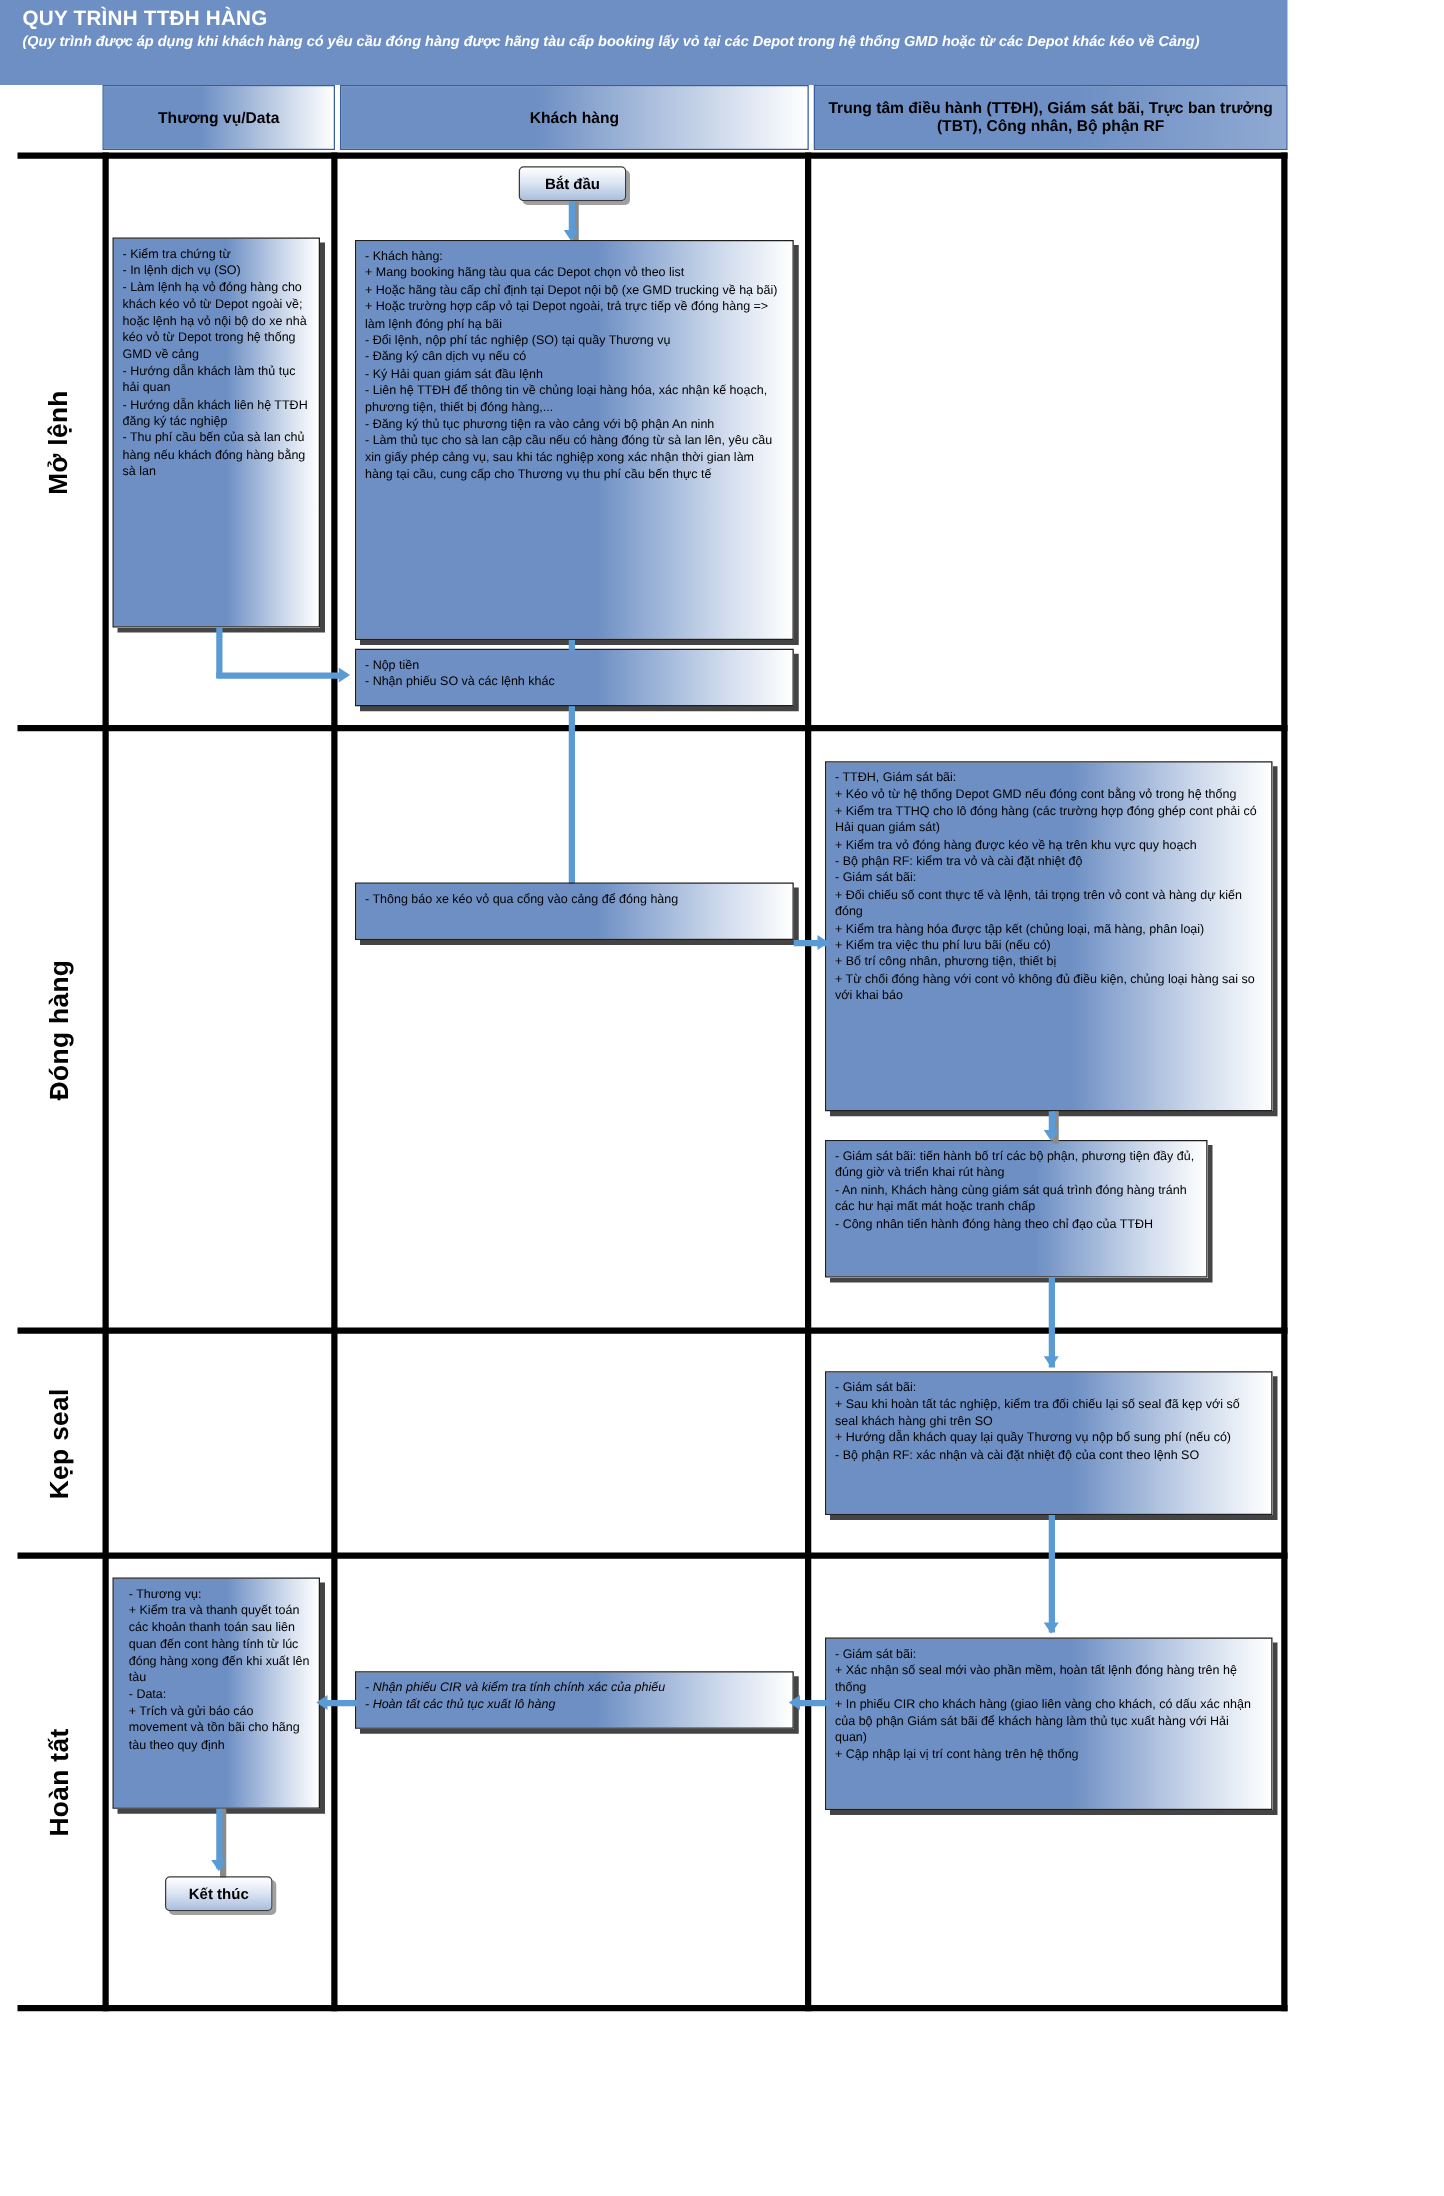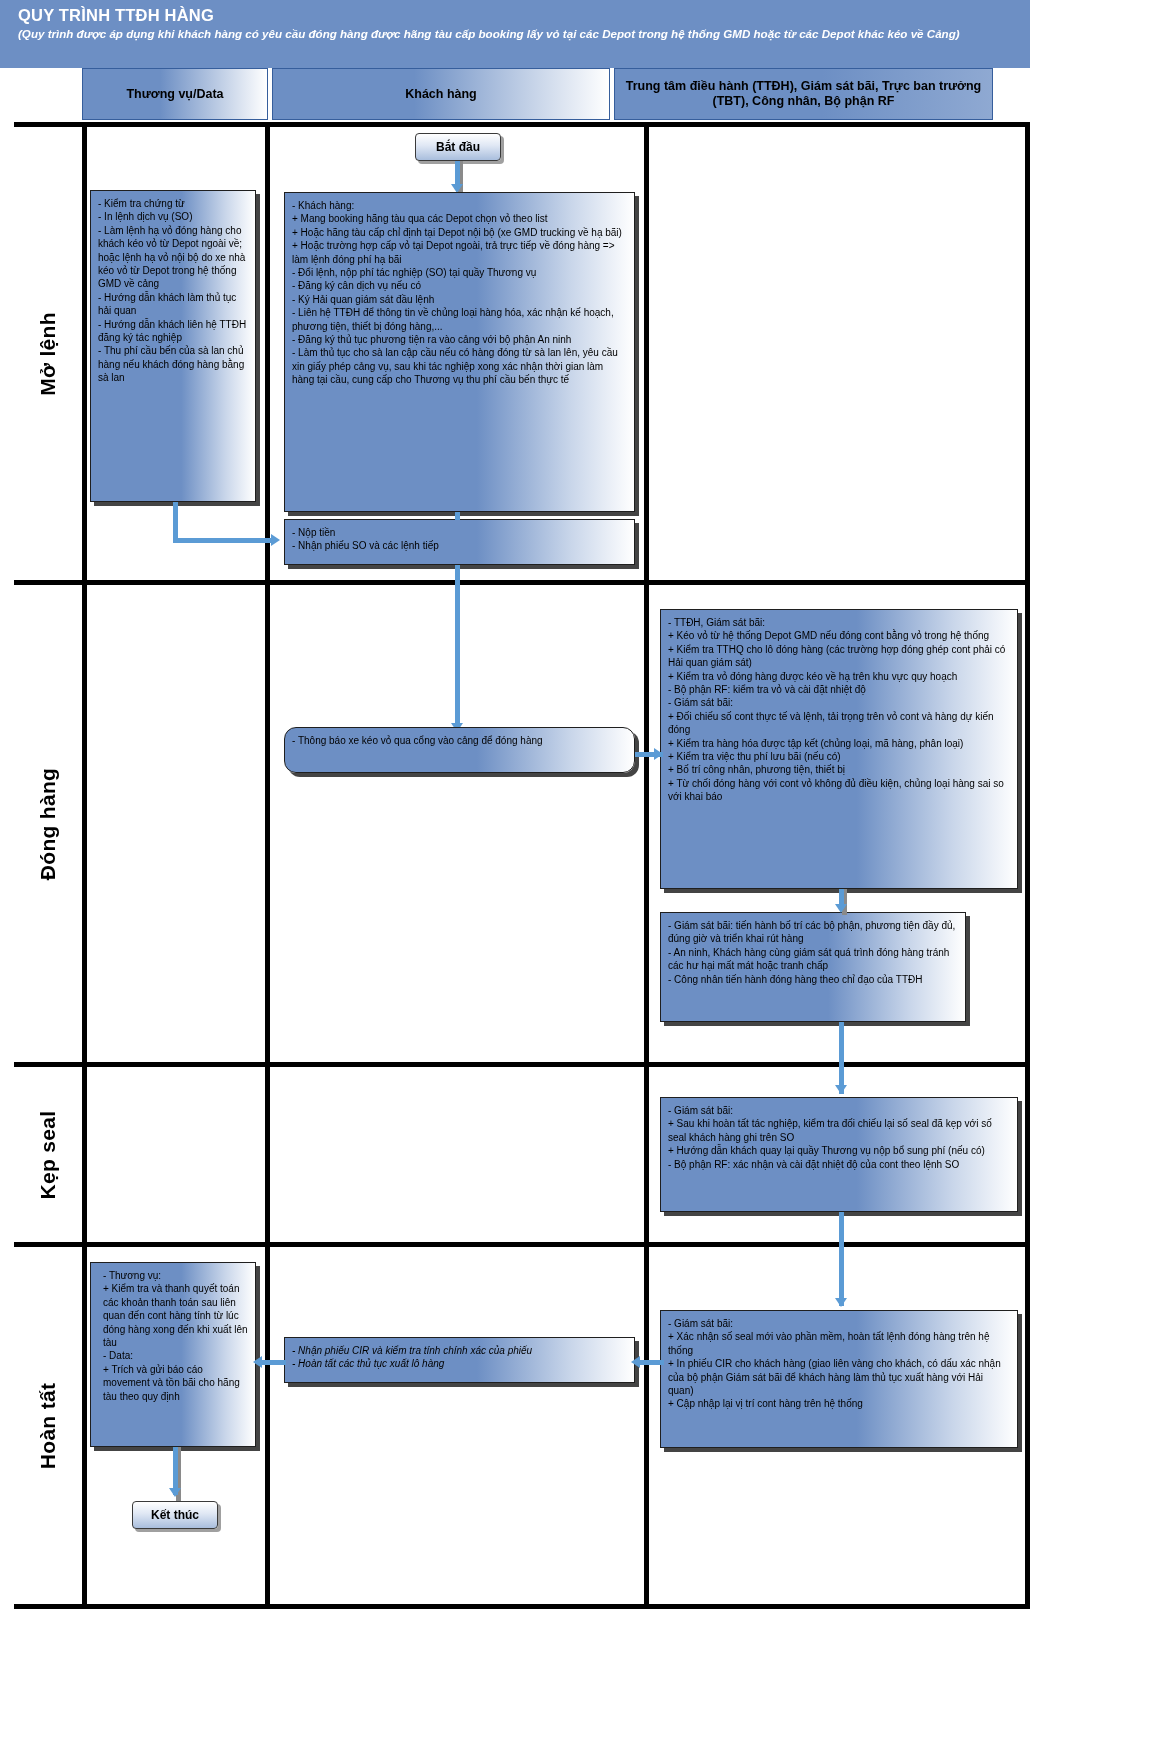--- a/index.html
+++ b/index.html
@@ -57,21 +57,21 @@
     font-size: 12.5px;
     font-weight: bold;
     display: flex;
     align-items: center;
     justify-content: center;
     text-align: center;
     line-height: 15px;
     padding: 0 6px;
   }
   .col-head.c1 { width: 186px; }
-  .col-head.c2 { width: 338px; margin-left: 4px; }
+  .col-head.c2 { width: 375px; margin-left: 4px; }
   .col-head.c3 { width: 379px; margin-left: 4px;
     background: linear-gradient(to right,#6d8fc4 0%, #6d8fc4 55%, #8fa9d2 100%); }
 
   
   .grid {
     position: absolute;
     left: 14px; top: 122px;
     width: 1016px;
     height: 1487px;
   }
@@ -216,32 +216,32 @@
 + Hoặc hãng tàu cấp chỉ định tại Depot nội bộ (xe GMD trucking về hạ bãi)
 + Hoặc trường hợp cấp vỏ tại Depot ngoài, trả trực tiếp về đóng hàng =&gt; làm lệnh đóng phí hạ bãi
 - Đổi lệnh, nộp phí tác nghiệp (SO) tại quầy Thương vụ
 - Đăng ký cân dịch vụ nếu có
 - Ký Hải quan giám sát đầu lệnh
 - Liên hệ TTĐH để thông tin về chủng loại hàng hóa, xác nhận kế hoạch, phương tiện, thiết bị đóng hàng,...
 - Đăng ký thủ tục phương tiện ra vào cảng với bộ phận An ninh
 - Làm thủ tục cho sà lan cập cầu nếu có hàng đóng từ sà lan lên, yêu cầu xin giấy phép cảng vụ, sau khi tác nghiệp xong xác nhận thời gian làm hàng tại cầu, cung cấp cho Thương vụ thu phí cầu bến thực tế</div>
 
     <div class="box strong-shadow" style="left:270px; top:397px; width:351px; height:46px;">- Nộp tiền
-- Nhận phiếu SO và các lệnh tiếp</div>
+- Nhận phiếu SO và các lệnh khác</div>
 
     <div class="conn v" style="left:159px; top:380px; height:40px;"></div>
     <div class="conn h" style="left:159px; top:416px; width:100px;"></div>
     <div class="arrow right" style="left:257px; top:412px;"></div>
 
     <div class="conn v" style="left:441px; top:390px; height:8px;"></div>
 
     <div class="conn v" style="left:441px; top:443px; height:166px;"></div>
     <div class="arrow down" style="left:437px; top:601px;"></div>
 
-    <div class="box strong-shadow" style="left:270px; top:605px; width:351px; height:46px;border-radius:12px;">- Thông báo xe kéo vỏ qua cổng vào cảng để đóng hàng</div>
+    <div class="box strong-shadow" style="left:270px; top:584px; width:351px; height:46px;">- Thông báo xe kéo vỏ qua cổng vào cảng để đóng hàng</div>
 
     <div class="box strong-shadow" style="left:646px; top:487px; width:358px; height:280px;">- TTĐH, Giám sát bãi:
 + Kéo vỏ từ hệ thống Depot GMD nếu đóng cont bằng vỏ trong hệ thống
 + Kiểm tra TTHQ cho lô đóng hàng (các trường hợp đóng ghép cont phải có Hải quan giám sát)
 + Kiểm tra vỏ đóng hàng được kéo về hạ trên khu vực quy hoạch
 - Bộ phận RF: kiểm tra vỏ và cài đặt nhiệt độ
 - Giám sát bãi:
 + Đối chiếu số cont thực tế và lệnh, tải trọng trên vỏ cont và hàng dự kiến đóng
 + Kiểm tra hàng hóa được tập kết (chủng loại, mã hàng, phân loại)
 + Kiểm tra việc thu phí lưu bãi (nếu có)

